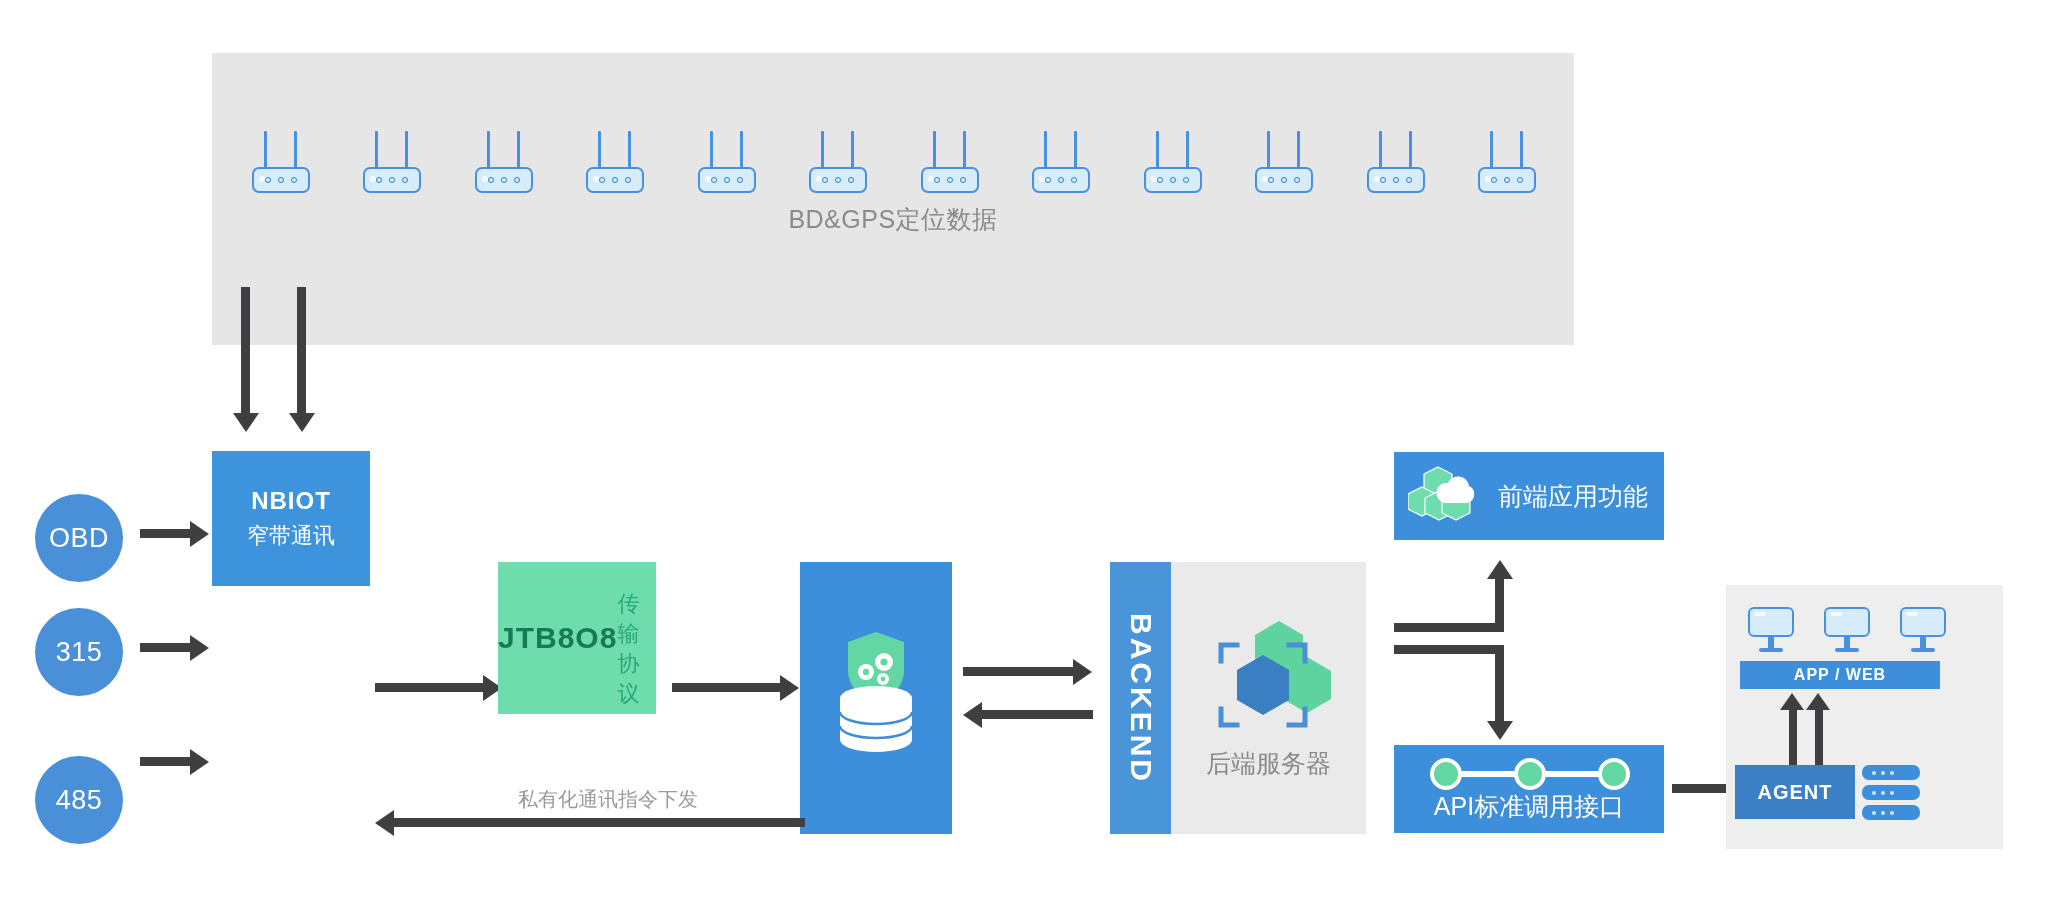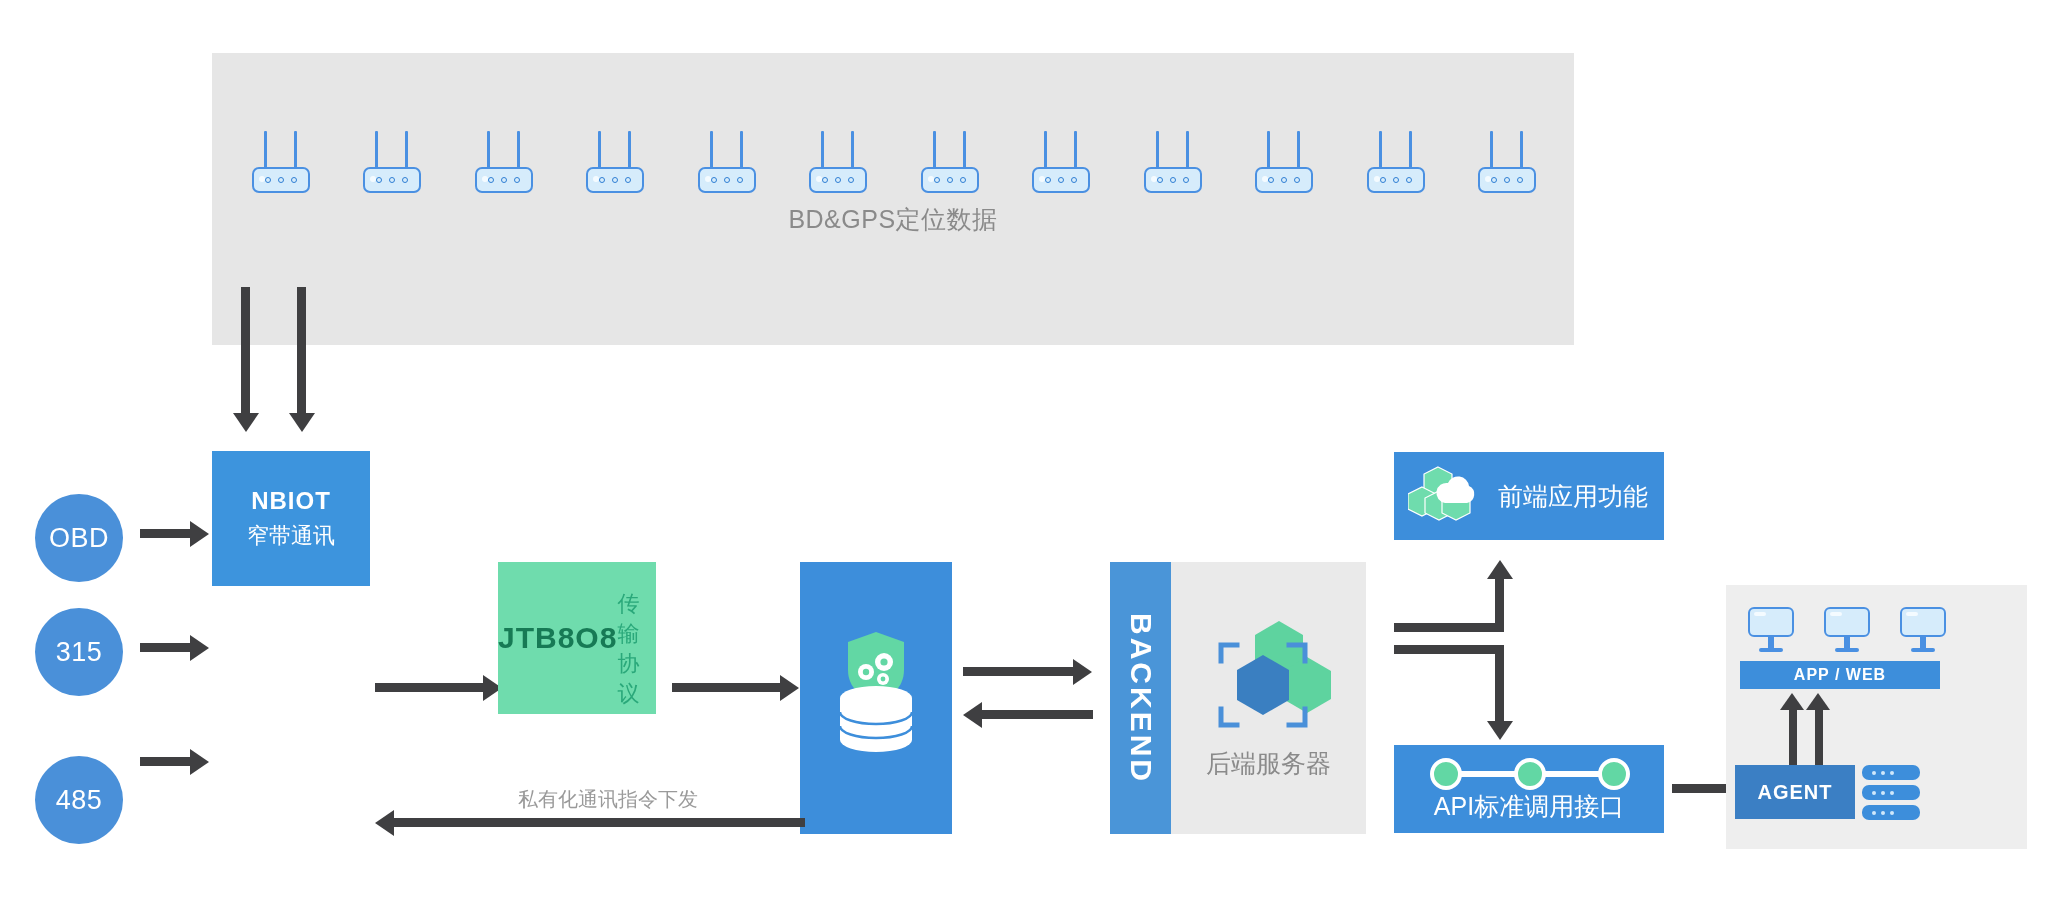--- a/index.html
+++ b/index.html
@@ -127,21 +127,21 @@
   #apiblock {
     left: 1394px; top: 745px; width: 270px; height: 88px;
     background: #3d8edb; color: #fff;
   }
   #apiblock .label {
     position: absolute; left: 0; right: 0; bottom: 10px;
     text-align: center; font-size: 25px;
   }
 
   
-  #agent-panel { left: 1726px; top: 585px; width: 301px; height: 264px; background: #eeeeee; text-align: center; }
+  #agent-panel { left: 1726px; top: 585px; width: 277px; height: 264px; background: #eeeeee; text-align: center; }
   .monitor { position: absolute; width: 46px; height: 46px; }
   .monitor .scr {
     position: absolute; top: 0; left: 0; width: 46px; height: 30px;
     background: #d6ecfb; border: 2.5px solid #4a90e2; border-radius: 6px;
   }
   .monitor .glare {
     position: absolute; top: 5px; left: 6px; width: 12px; height: 4px;
     background: #f4fbff; border-radius: 2px;
   }
   .monitor .neck { position: absolute; top: 30px; left: 20px; width: 6px; height: 12px; background: #4a90e2; }

